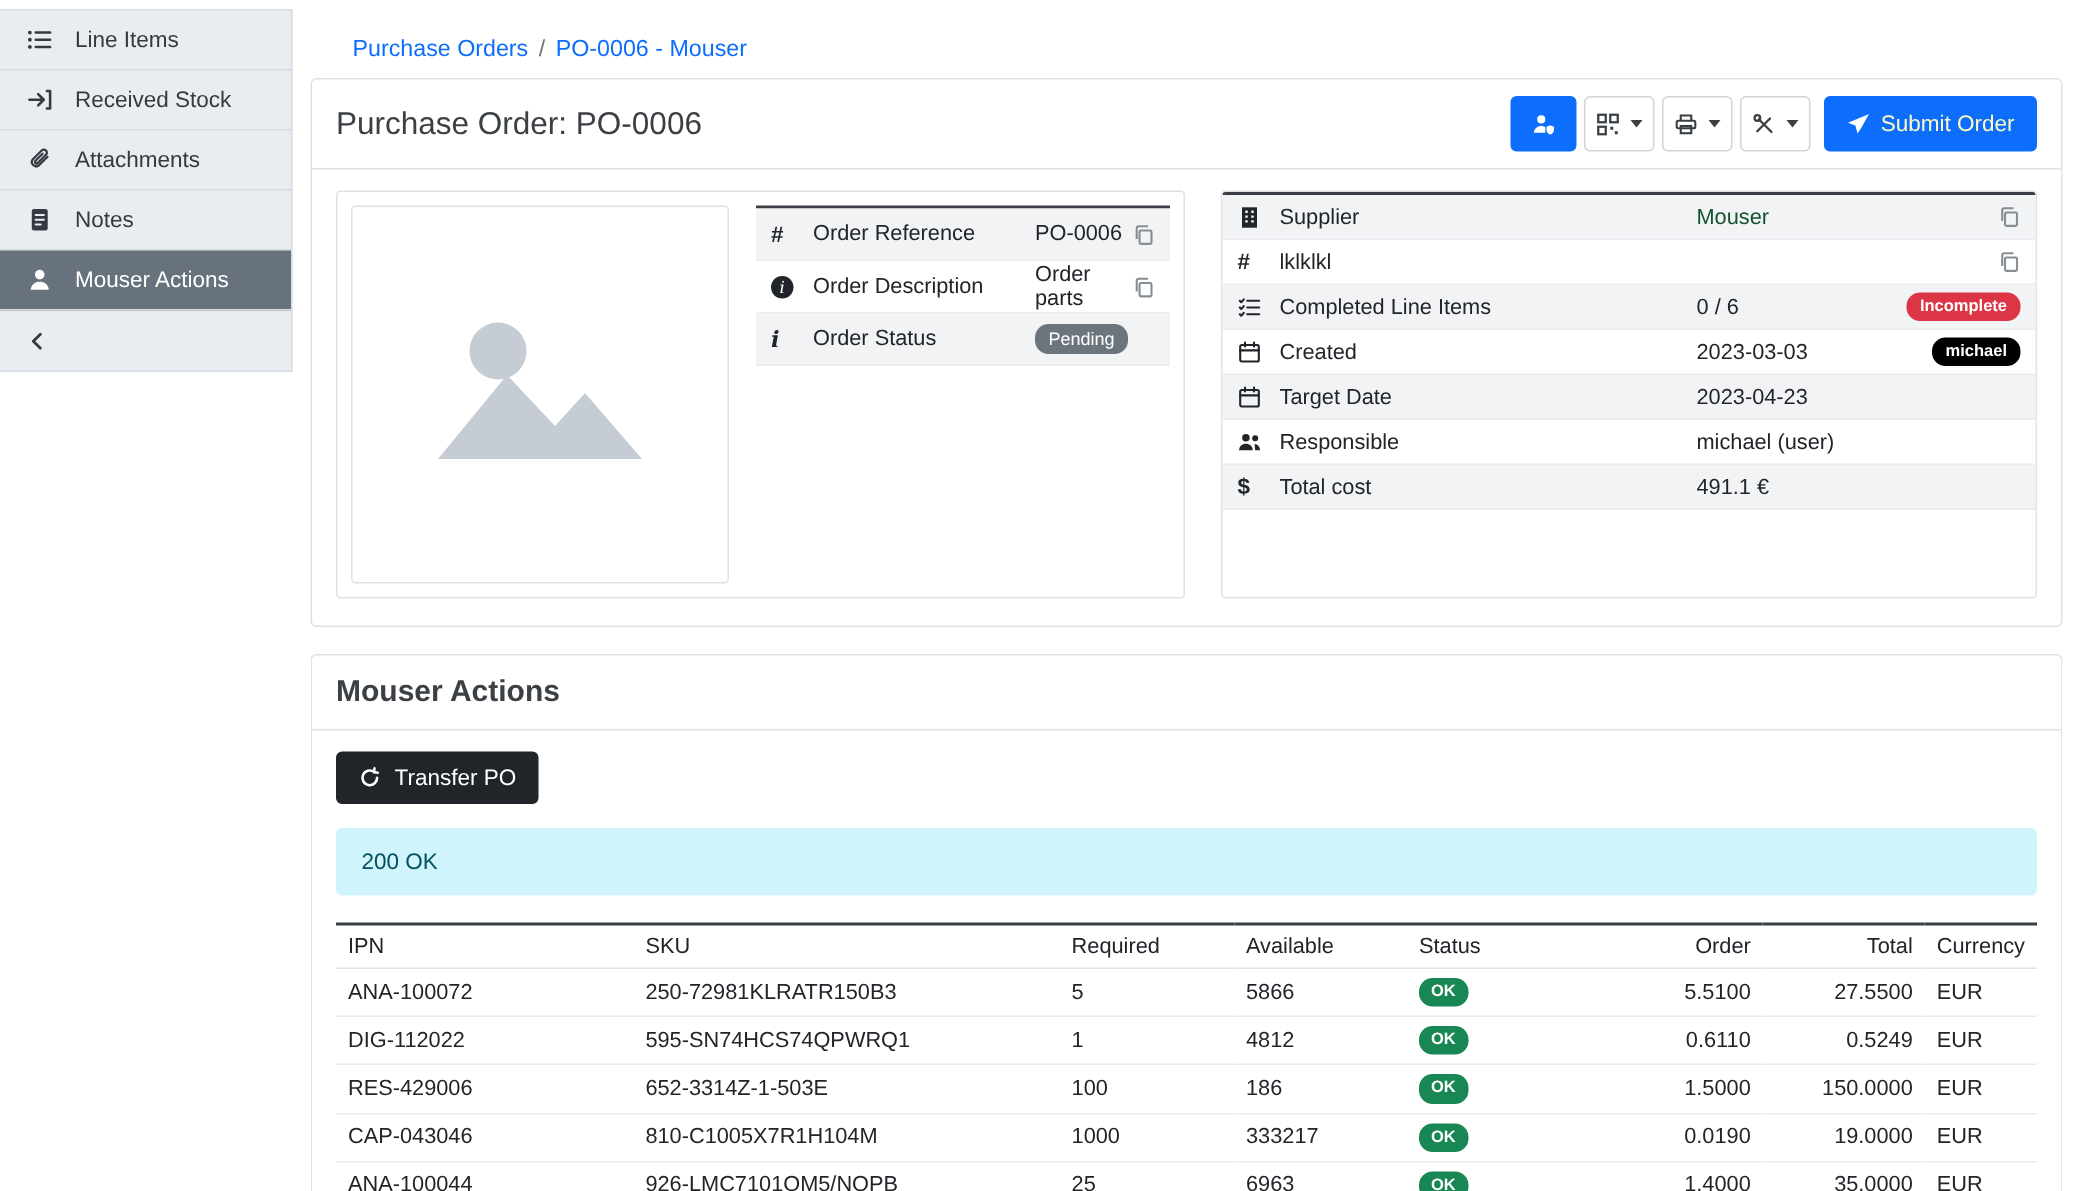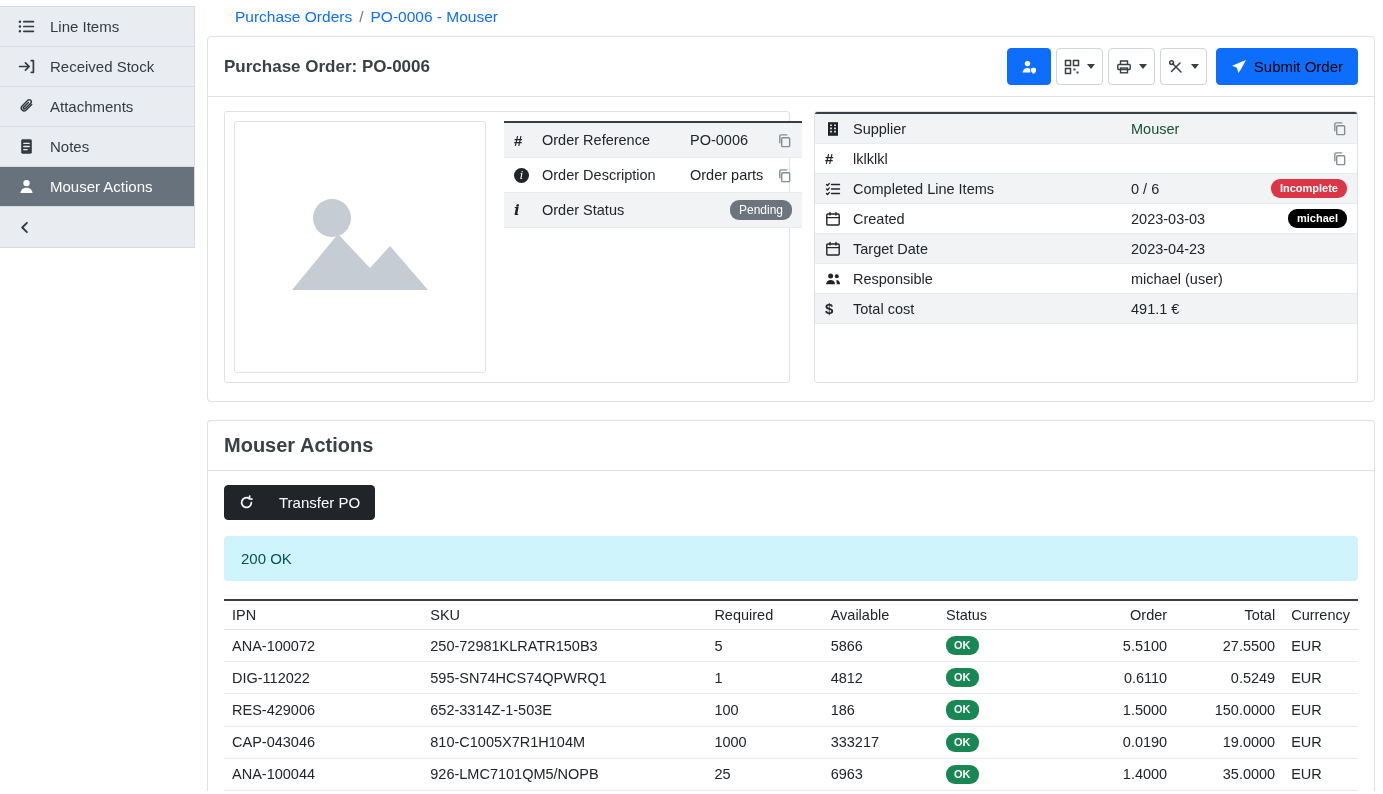--- a/index.html
+++ b/index.html
@@ -21,41 +21,41 @@
     display:flex; align-items:center; gap:15px;
     height:40px; padding:0 14px 0 18px;
     border-bottom:1px solid #d5dbe1;
     font-size:15px; color:#343a40; cursor:pointer;
   }
   .side-item svg { width:17px; height:17px; flex:none; }
   .side-item.active { background:#68727d; color:#fff; }
   .collapse-item { height:40px; display:flex; align-items:center; padding:0 18px; cursor:pointer; color:#343a40; }
 
   
-  .content { flex:1; min-width:0; padding:2px 8px 0 12px; }
+  .content { flex:1; min-width:0; padding:18px 8px 0 12px; }
   .breadcrumb { padding:6px 0 10px 28px; font-size:15.5px; }
   .breadcrumb a { color:#0d6efd; text-decoration:none; cursor:pointer; }
   .crumb-sep { color:#6c757d; margin:0 7px; }
 
   .card { border:1px solid #dee2e6; border-radius:4px; background:#fff; }
 
   .card-header {
     display:flex; justify-content:space-between; align-items:center;
     padding:11px 16px; border-bottom:1px solid #dee2e6;
   }
-  .page-title { font-size:17px; font-weight:700; color:#3b4045; }
+  .page-title { font-size:21px; font-weight:400; color:#3b4045; }
 
   .toolbar { display:flex; align-items:center; gap:5px; }
   .btn {
     display:inline-flex; align-items:center; justify-content:center; gap:7px;
     height:37px; border-radius:4px; border:1px solid #ced4da;
     background:#fff; color:#3a3f44; font-size:15px; cursor:pointer;
     font-family:inherit;
   }
-  .btn-primary { background:#0d6efd; border-color:#0d6efd; color:#000000; }
+  .btn-primary { background:#0d6efd; border-color:#0d6efd; color:#fef9c3; }
   .icon-only { width:44px; padding:0; }
   .dd { width:47px; padding:0; }
   .btn svg { width:16px; height:16px; }
   .caret { width:0; height:0; border-left:4px solid transparent; border-right:4px solid transparent; border-top:5px solid #3a3f44; }
   .submit-btn { padding:0 14px; margin-left:4px; }
 
   
   .details { display:flex; gap:24px; padding:14px 16px 18px 16px; }
   .half { border:1px solid #dee2e6; border-radius:3px; background:#fff; }
   .half-left { display:flex; gap:18px; padding:9px; width:566px; flex:none; }
@@ -90,32 +90,32 @@
   .dvalue { flex:1; display:flex; align-items:center; }
   .right-slot { margin-left:auto; display:flex; align-items:center; }
   .copy-icon { cursor:pointer; color:#878d94; display:inline-flex; }
   .copy-icon svg { width:15px; height:15px; }
   a.cell-link { color:#14532d; text-decoration:none; cursor:pointer; }
 
   .badge {
     display:inline-block; color:#fff; font-size:11px; font-weight:700;
     padding:3px 9px; border-radius:9px; line-height:1.2;
   }
-  .badge-pending { background:#6c757d; font-weight:400; font-size:12px;margin-left:40px; }
+  .badge-pending { background:#6c757d; font-weight:400; font-size:12px; }
   .badge-incomplete { background:#dc3545; }
   .badge-user { background:#000; }
   .badge-ok { background:#198754; padding:3px 8px; }
 
   
   .actions-card { margin-top:18px; border-radius:4px 4px 0 0; border-bottom:none; }
   .panel-title { padding:13px 16px; font-size:20px; font-weight:600; color:#3b4045; border-bottom:1px solid #dee2e6; }
   .panel-body { padding:14px 16px 0 16px; }
 
   .transfer-btn {
-    display:inline-flex; align-items:center; gap:25px;
+    display:inline-flex; align-items:center; gap:9px;
     background:#212529; color:#fff; border:1px solid #212529; border-radius:4px;
     padding:8px 14px; font-size:15px; cursor:pointer; font-family:inherit;
   }
   .transfer-btn svg { width:15px; height:15px; }
 
   .alert {
     margin:16px 0 18px 0; padding:13px 16px;
     background:#cff4fc; color:#055160; border:1px solid #cff4fc; border-radius:4px;
     font-size:15px;
   }

